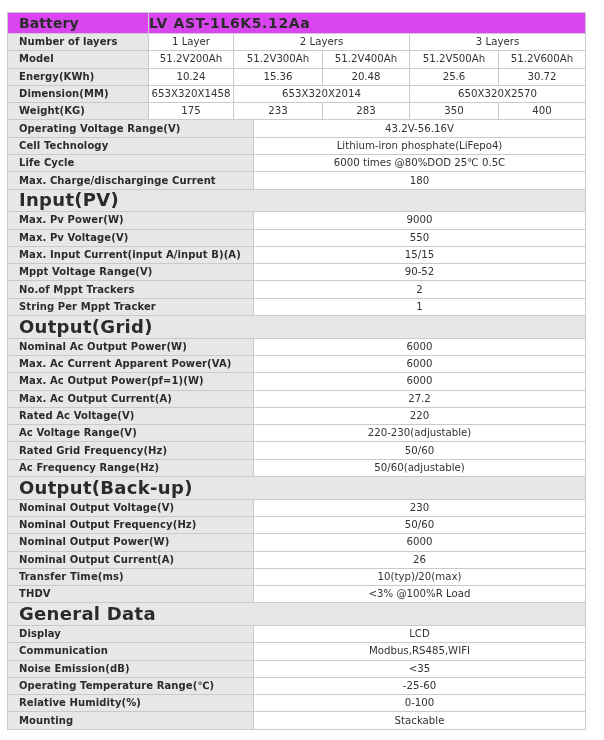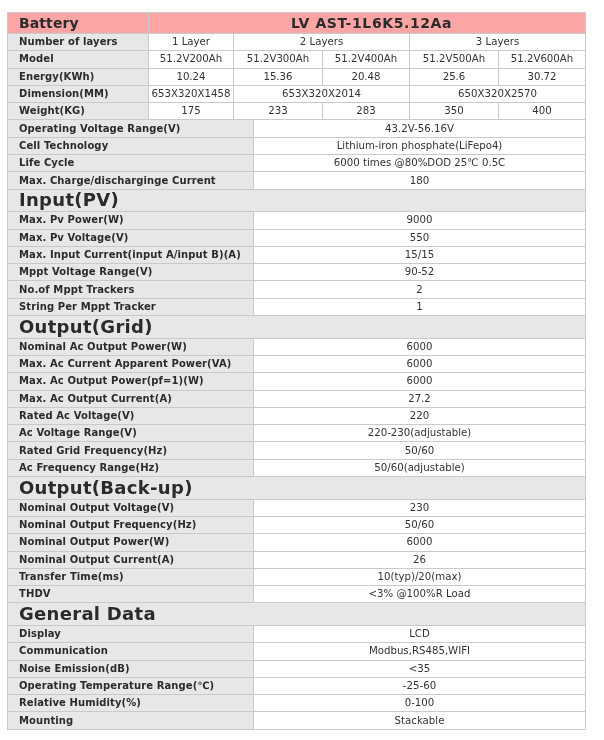--- a/index.html
+++ b/index.html
@@ -15,22 +15,22 @@
   }
   .sheet td.lbl {
     background:#e6e7e8; font-weight:bold; padding-left:11px; text-align:left;
     font-size:10px; letter-spacing:0.1px;
   }
   .sheet td.val { background:#ffffff; text-align:center; color:#333; font-weight:normal;border-radius:6px; }
   .sheet tr.sec td {
     background:#e6e7e8; height:21.6px; font-weight:bold; font-size:18px;
     padding-left:11px; letter-spacing:0.3px;
   }
-  .sheet tr.title td { height:20px; font-size:14px; font-weight:bold; background:#fca5a5; }
-  .sheet tr.title td.model-name { text-align:center; padding-left:9px; letter-spacing:0.6px; }
+  .sheet tr.title td { height:20px; font-size:14px; font-weight:bold; background:#d946ef; }
+  .sheet tr.title td.model-name { padding-left:0; letter-spacing:0.6px; }
 </style>
 </head>
 <body>
 
 <table class="sheet">
   <colgroup>
     <col style="width:141px">
     <col style="width:85px">
     <col style="width:20px">
     <col style="width:69px">

